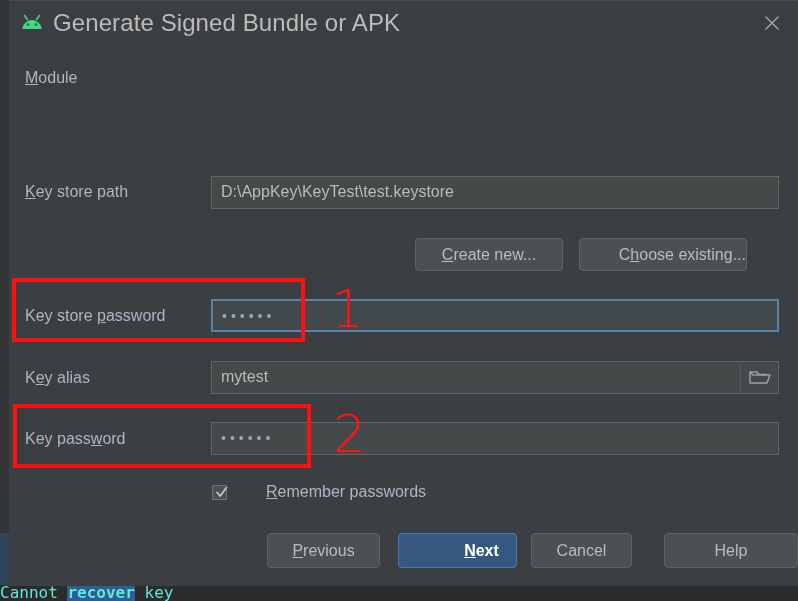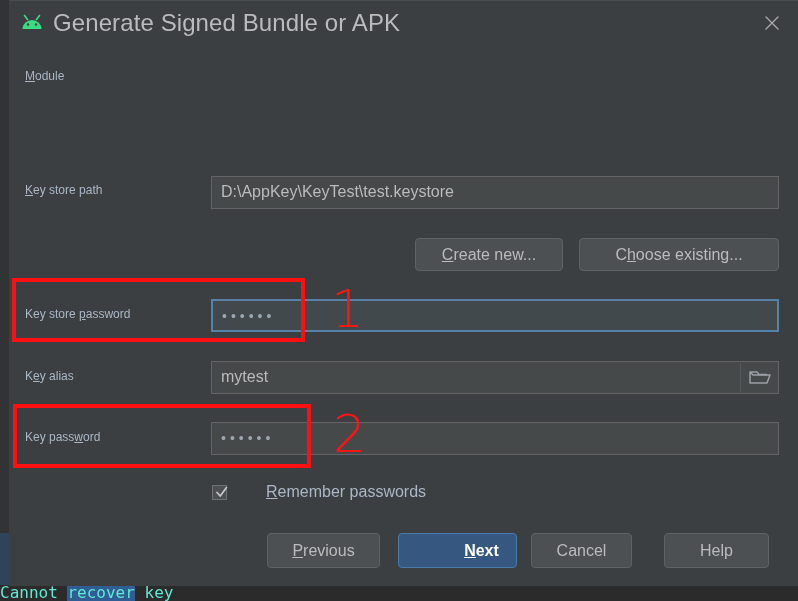--- a/index.html
+++ b/index.html
@@ -42,20 +42,21 @@
     font-family: "DejaVu Sans Mono", monospace;
     font-size: 16px;
     white-space: nowrap;
     line-height: 16px;
   }
   .ide-code-strip .codeword {
     color: #5eead4;
   }
   .ide-code-strip .codeword.sel {
     background: #2f5d94;
+    font-weight: bold;
   }
 
   
   .dialog {
     position: absolute;
     left: 9px; top: 0;
     width: 789px;
     height: 586px;
     background: #3c3f41;
     border-top: 1px solid #4b4e50;
@@ -82,21 +83,21 @@
   .close-btn {
     position: absolute;
     right: 10px; top: 6px;
     width: 32px; height: 32px;
     cursor: pointer;
   }
 
   
   .label {
     position: absolute;
-    font-size: 12px;
+    font-size: 16px;
     color: #a9b7c6;
     white-space: nowrap;
   }
   .label u { text-decoration: underline; }
 
   .field {
     position: absolute;
     box-sizing: border-box;
     background: #45494a;
     border: 1px solid #646464;
@@ -253,21 +254,21 @@
     <div class="label" style="left:16px; top:68px;"><u>M</u>odule</div>
 
     <div class="label" style="left:16px; top:182px;"><u>K</u>ey store path</div>
     <div class="field" style="left:202px; top:175px; width:568px;">
       <span>D:\AppKey\KeyTest\test.keystore</span>
     </div>
 
     <div class="btn" style="left:406px; top:237px; width:148px; height:33px; line-height:31px;">
       <u>C</u>reate new...
     </div>
-    <div class="btn" style="left:570px; top:237px; width:200px; height:33px; line-height:31px;">
+    <div class="btn" style="left:570px; top:237px; width:168px; height:33px; line-height:31px;text-align:right;">
       C<u>h</u>oose existing...
     </div>
 
     <div class="label" style="left:16px; top:306px;">Key store <u>p</u>assword</div>
     <div class="field focused" style="left:202px; top:298px; width:568px;">
       <span class="dots">••••••</span>
     </div>
 
     <div class="label" style="left:16px; top:368px;">K<u>e</u>y alias</div>
     <div class="field" style="left:202px; top:360px; width:568px;">
@@ -298,21 +299,21 @@
 
     <div class="btn" style="left:258px; top:532px; width:113px; height:35px; line-height:33px;">
       <u>P</u>revious
     </div>
     <div class="btn default" style="left:389px; top:532px; width:119px; height:35px; line-height:33px;padding-left:48px;">
       <u>N</u>ext
     </div>
     <div class="btn" style="left:522px; top:532px; width:101px; height:35px; line-height:33px;">
       <span>Cancel</span>
     </div>
-    <div class="btn" style="left:655px; top:532px; width:105px; height:35px; line-height:33px;">
+    <div class="btn" style="left:655px; top:532px; width:134px; height:35px; line-height:33px;">
       <span>Help</span>
     </div>
 
   </div>
 
   <div class="anno-box" style="left:12px; top:278px; width:293px; height:64px;"></div>
   <div class="anno-num" style="left:331px; top:283px;">1</div>
 
   <div class="anno-box" style="left:13px; top:404px; width:298px; height:64px;"></div>
   <div class="anno-num" style="left:333px; top:408px;">2</div>

